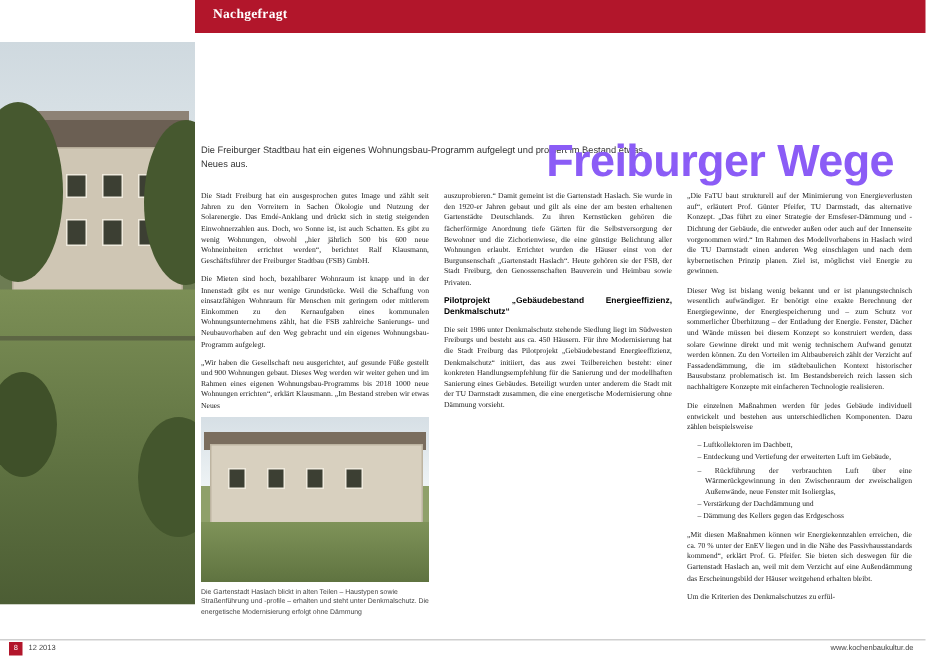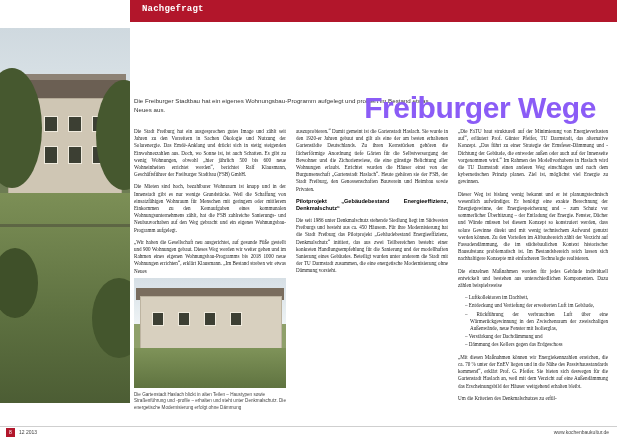--- a/index.html
+++ b/index.html
@@ -2,21 +2,21 @@
 <html><head>
 <meta charset="utf-8">
 <style>
   html,body{margin:0;padding:0;background:#ffffff;}
   body{width:617px;height:443px;overflow:hidden;font-family:"Liberation Serif",serif;color:#222;}
   .page{position:relative;width:617px;height:443px;background:#ffffff;}
 
   
   .top-band{position:absolute;left:0;top:0;width:617px;height:28px;background:#ffffff;}
   .red-tab{position:absolute;left:130px;top:0;width:487px;height:22px;background:#b2162b;}
-  .red-tab .kicker{position:absolute;left:12px;top:4px;color:#fff;font-family:Liberation Mono, monospace;font-size:9px;font-weight:bold;letter-spacing:.2px;text-align:center;}
+  .red-tab .kicker{position:absolute;left:12px;top:4px;color:#fff;font-family:Liberation Serif, serif;font-size:9px;font-weight:bold;letter-spacing:.2px;text-align:center;}
 
   
   .intro{position:absolute;left:134px;top:96px;width:472px;}
   .standfirst{font-family:"Liberation Sans",sans-serif;font-size:6.2px;line-height:9px;color:#333;width:300px;}
   .headline{position:absolute;right:10px;top:-4px;font-family:"Liberation Sans",sans-serif;font-size:30px;font-weight:bold;color:#8b5cf6;letter-spacing:-0.4px;line-height:32px;}
 
   
   .photo-main{position:absolute;left:0;top:28px;width:130px;height:375px;background:#6d7c53;overflow:hidden;}
   .photo-main .sky{position:absolute;left:0;top:0;width:130px;height:150px;background:linear-gradient(#cfd9df,#e8eef1);}
   .photo-main .house{position:absolute;left:8px;top:70px;width:112px;height:95px;background:#cfc6b4;border:1px solid #b5ab98;}

